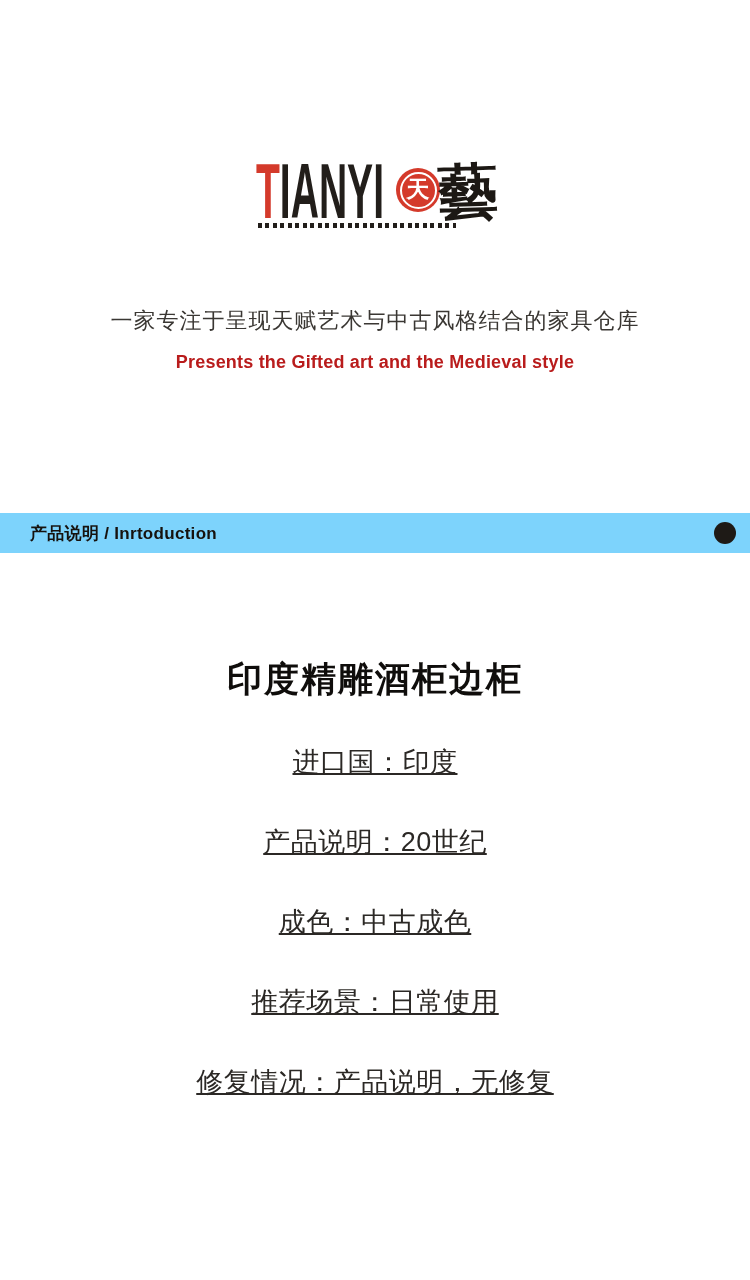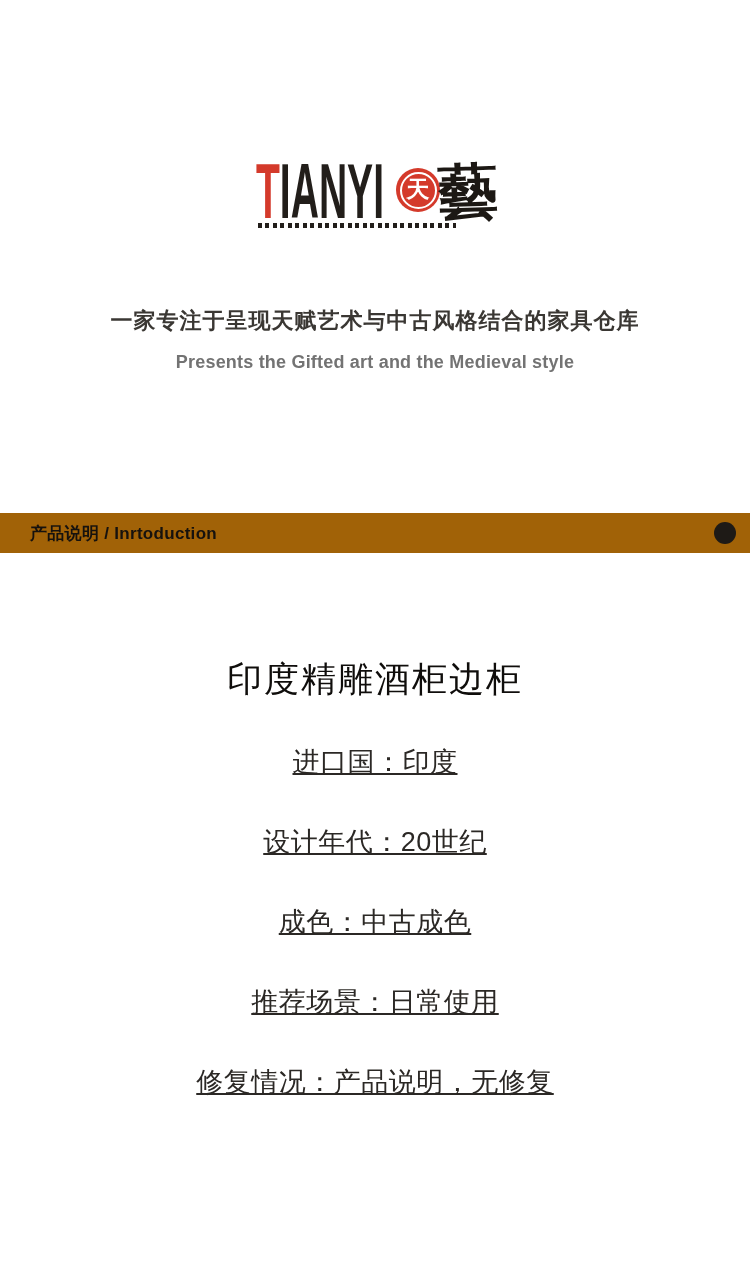--- a/index.html
+++ b/index.html
@@ -45,52 +45,52 @@
   }
   .dotted-rule {
     position: absolute; left: 258px; top: 211px;
     width: 198px; height: 5px;
     background: repeating-linear-gradient(90deg, #221e1a 0px, #221e1a 4px, transparent 4px, transparent 7.5px);
   }
 
   
   .tagline-zh {
     position: absolute; top: 294px; left: 0; width: 750px;
-    text-align: center; font-size: 22px; font-weight: 700;
+    text-align: center; font-size: 22px; font-weight: 400;
     letter-spacing: 1px; color: #3a3733;
   }
   .tagline-en {
     position: absolute; top: 340px; left: 0; width: 750px;
     text-align: center; font-size: 18px; font-weight: 600;
-    letter-spacing: 0.2px; color: #737373;
+    letter-spacing: 0.2px; color: #b91c1c;
   }
 
   
   .section-bar {
     position: absolute; top: 501px; left: 0;
     width: 750px; height: 40px;
-    background: #a16207;
+    background: #7dd3fc;
   }
   .section-bar-label {
     position: absolute; left: 30px; top: 50%;
     transform: translateY(-50%);
     font-size: 17px; font-weight: bold;
     color: #16120e; letter-spacing: 0.3px;
   }
   .section-bar-dot {
     position: absolute; right: 14px; top: 50%;
     transform: translateY(-50%);
     width: 22px; height: 22px; border-radius: 50%;
     background: #1e1a16;
   }
 
   
   .product-title {
     position: absolute; top: 644px; left: 0; width: 750px;
-    text-align: center; font-size: 35px; font-weight: 400;
+    text-align: center; font-size: 35px; font-weight: 700;
     letter-spacing: 2px; color: #0f0d0b;
   }
   .attributes {
     position: absolute; top: 735px; left: 0; width: 750px;
     text-align: center;
   }
   .attribute-line {
     height: 30px; line-height: 30px; margin-bottom: 50px;
     font-size: 27px; font-weight: 400;
     letter-spacing: 0.5px; color: #2b2825; text-decoration: underline;
@@ -128,21 +128,21 @@
 
   <div class="section-bar">
     <span class="section-bar-label">产品说明 / Inrtoduction</span>
     <span class="section-bar-dot"></span>
   </div>
 
   <div class="product-title">印度精雕酒柜边柜</div>
 
   <div class="attributes">
     <div class="attribute-line">进口国：印度</div>
-    <div class="attribute-line">设计年代：20世纪</div>
+    <div class="attribute-line">产品说明：20世纪</div>
     <div class="attribute-line">成色：中古成色</div>
     <div class="attribute-line">推荐场景：日常使用</div>
     <div class="attribute-line">修复情况：产品说明，无修复</div>
   </div>
 
   <div class="bottom-seam"></div>
 
 </div>
 
 </body></html>

